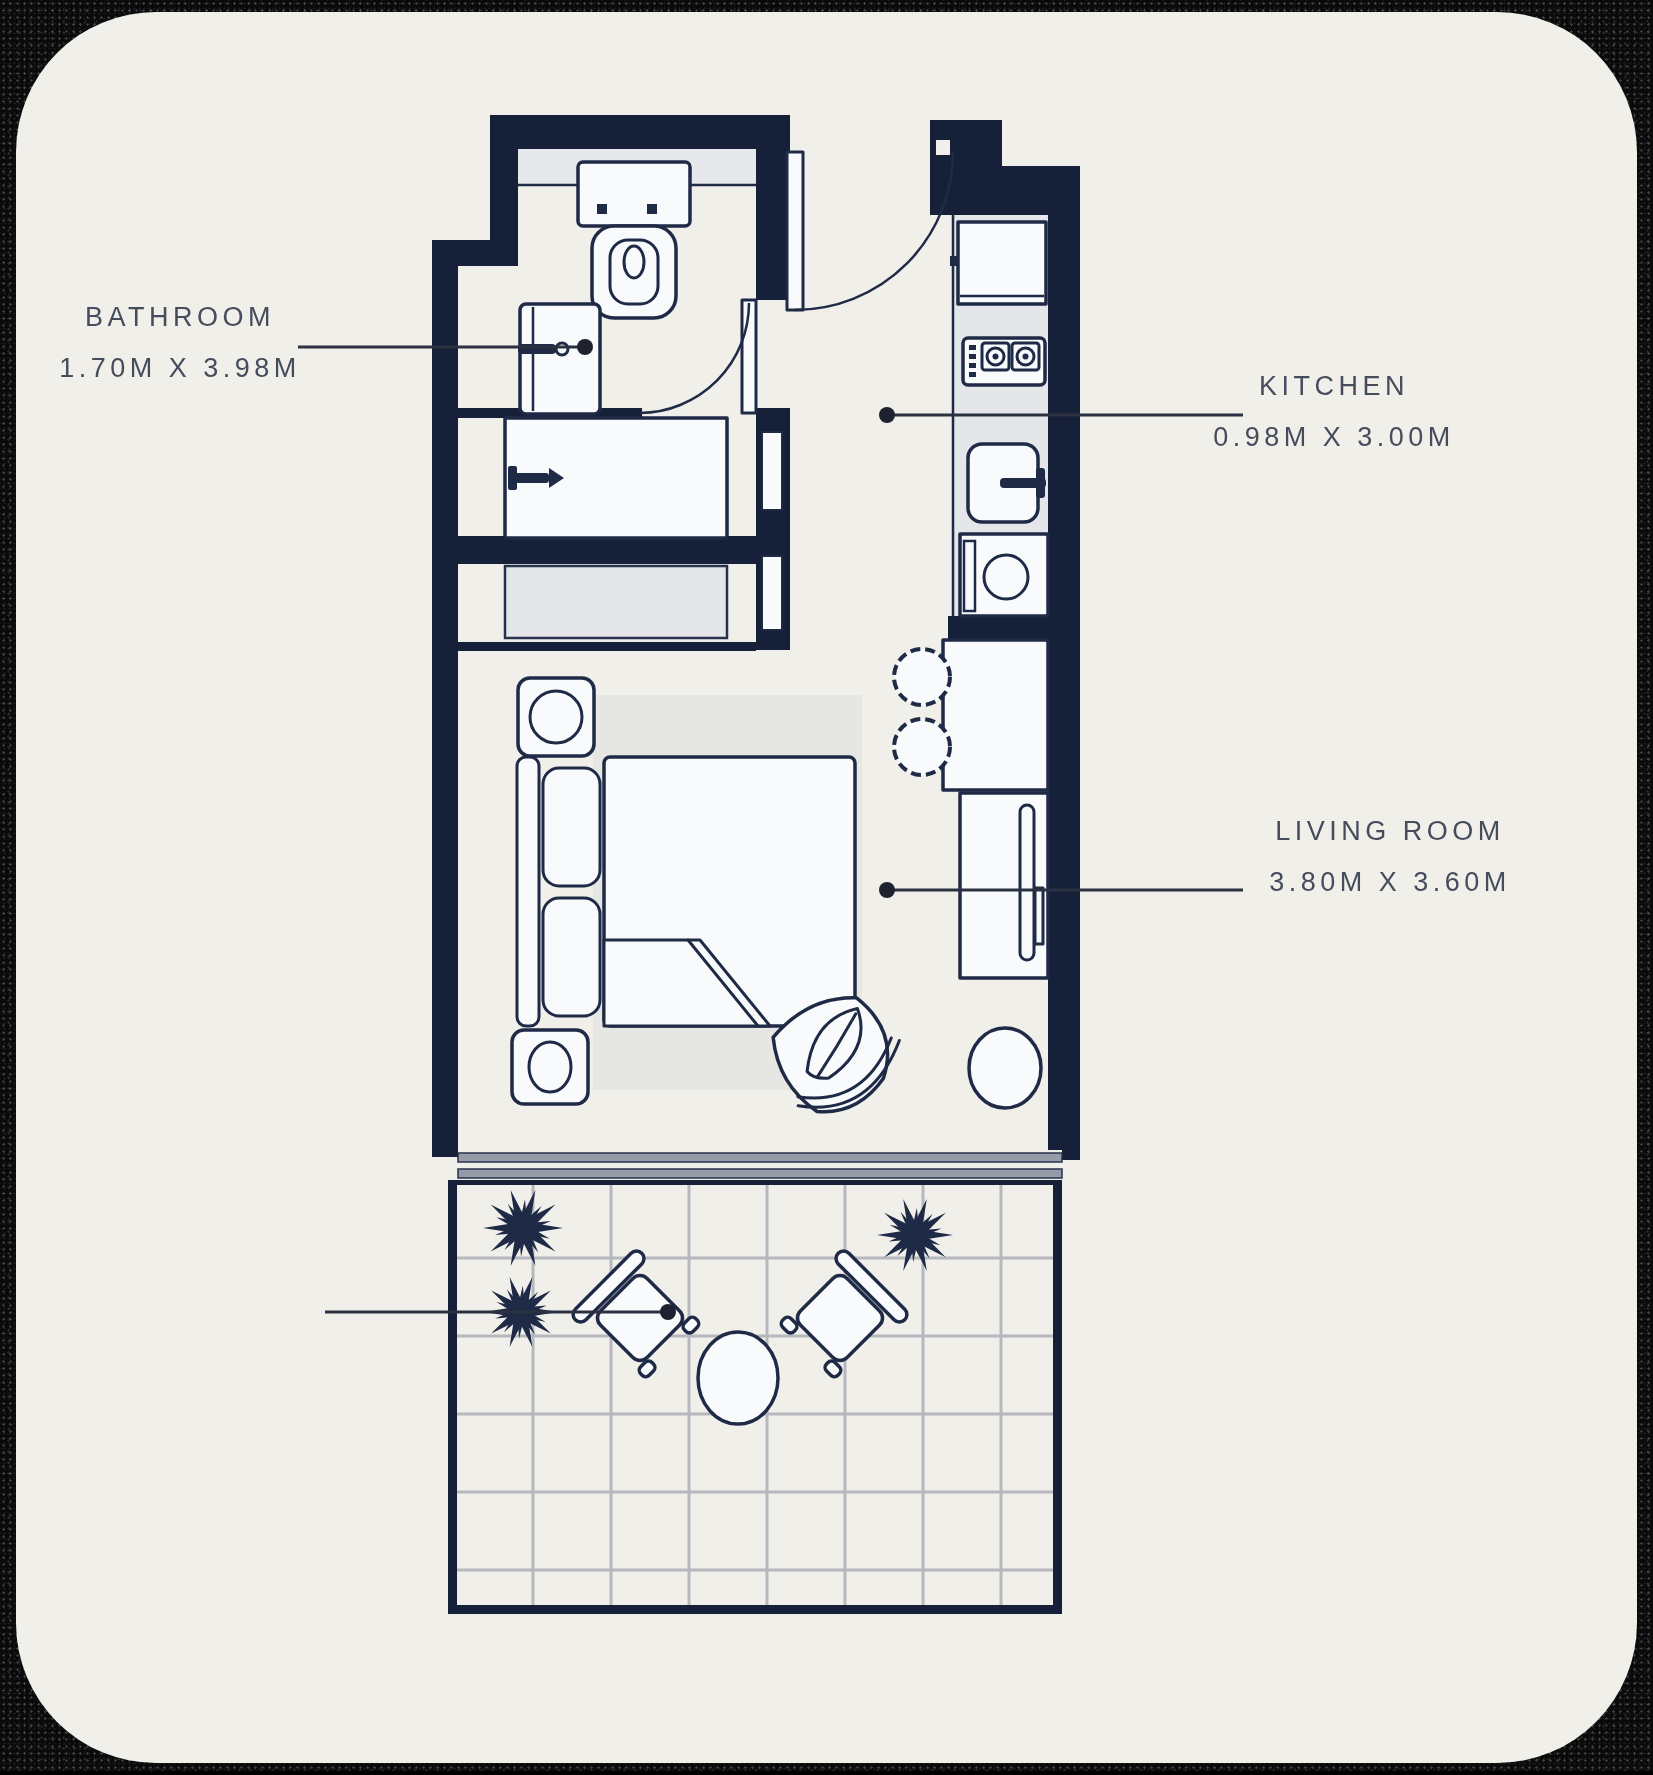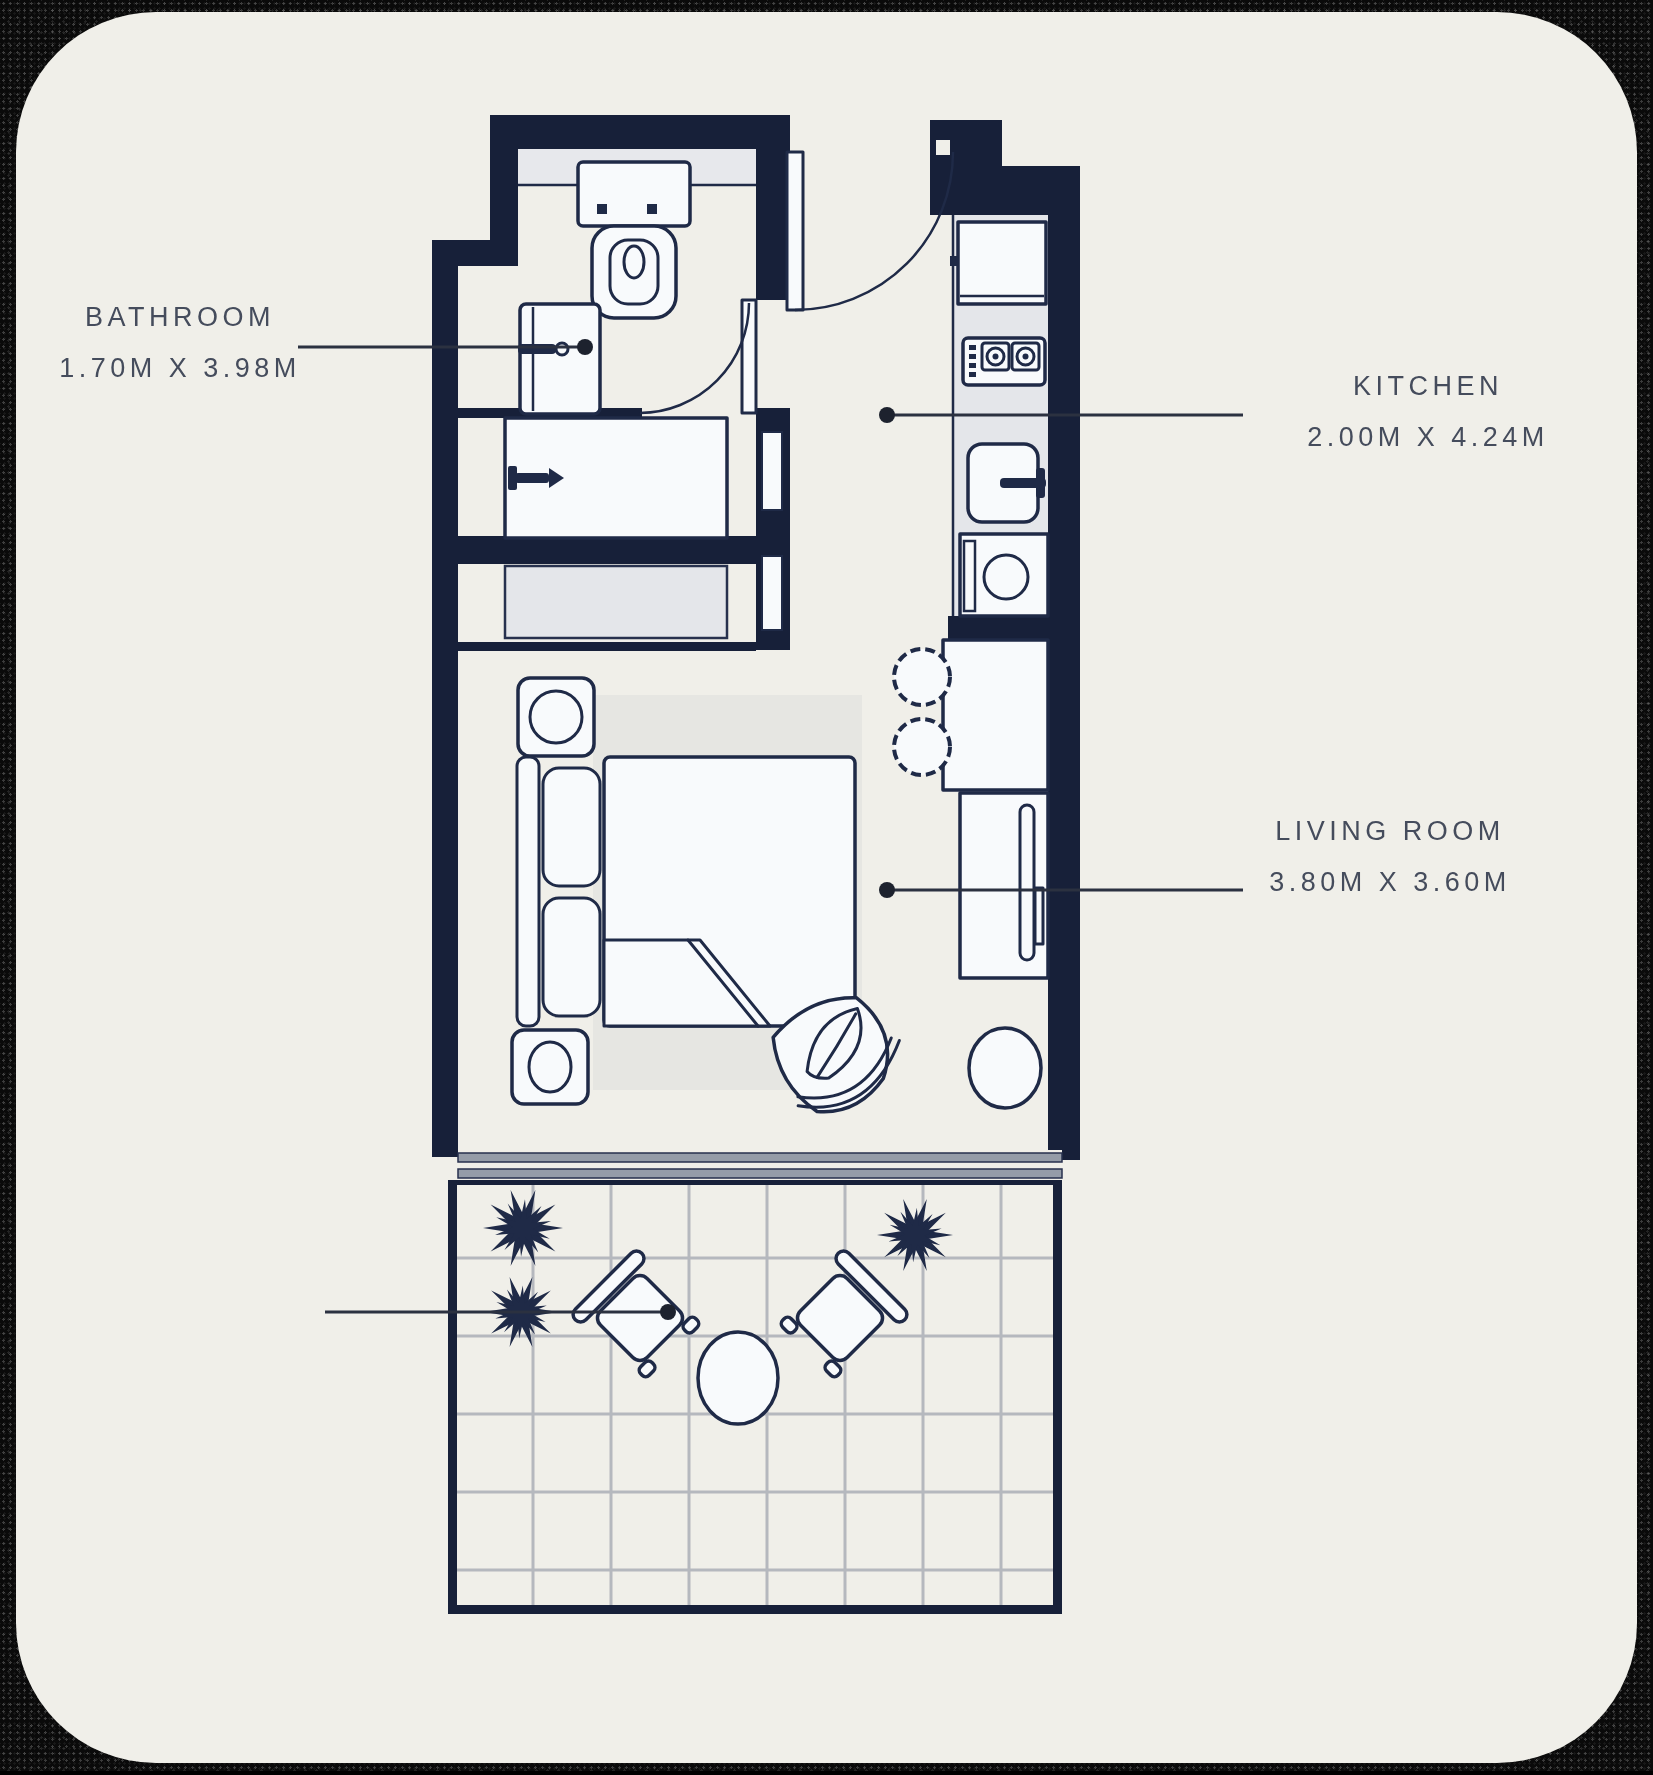--- a/index.html
+++ b/index.html
@@ -238,23 +238,23 @@
       <line class="leader" x1="325" y1="1312" x2="666" y2="1312"></line>
       <circle class="ldot" cx="668" cy="1312" r="8"></circle>
     </g>
   </svg>
 
   <div class="room-label" style="left:30px;top:303px;">
     <span>BATHROOM</span>
     <span>1.70M X 3.98M</span>
   </div>
 
-  <div class="room-label" style="left:1278px;top:372px;justify-content:flex-end;">
+  <div class="room-label" style="left:1184px;top:372px;justify-content:flex-end;">
     <span>KITCHEN</span>
-    <span>2.00M X 4.24M</span>
+    <span>0.98M X 3.00M</span>
   </div>
 
   <div class="room-label" style="left:1240px;top:817px;">
     <span>LIVING ROOM</span>
     <span>3.80M X 3.60M</span>
   </div>
 
 </div>
 
 </body></html>

